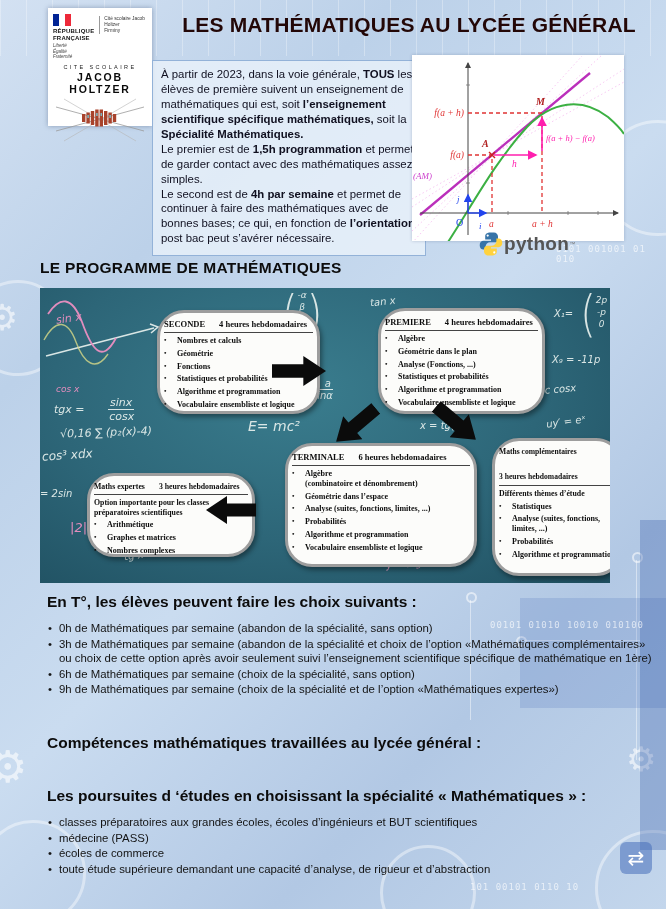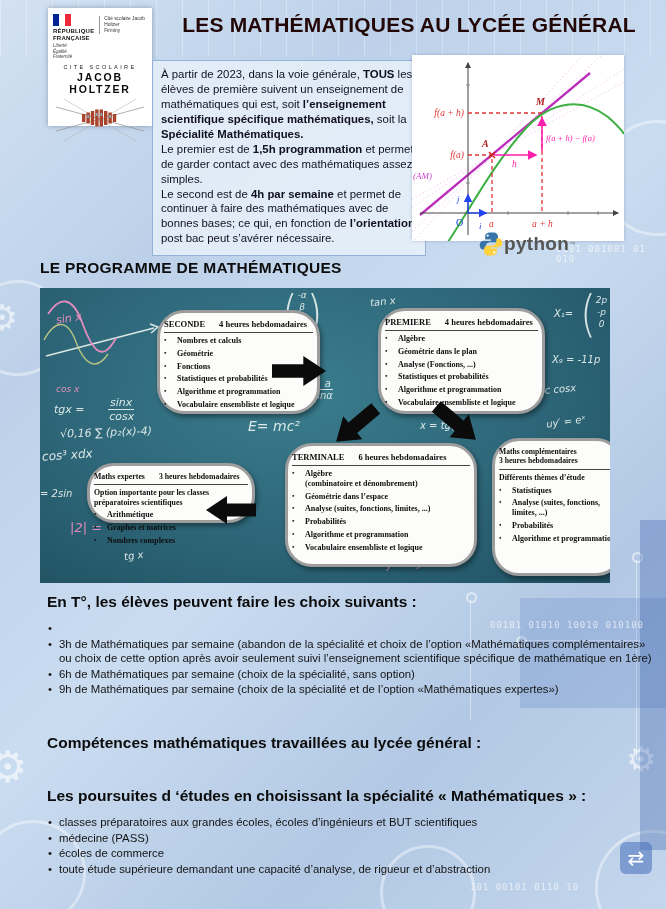--- a/index.html
+++ b/index.html
@@ -63,21 +63,21 @@
   .frac .num{border-bottom:1px solid currentColor;padding:0 2px;}
   .vec{display:flex;align-items:center;}
   .vec .paren{font-size:40px;font-weight:200;transform:scaleY(1.25);font-style:normal;}
   .vec .col{display:flex;flex-direction:column;font-size:9px;text-align:center;line-height:1.3;}
   .vec .pre{font-size:10px;margin-right:7px;}
   .fc-box{position:absolute;background:#fcfcfa;border:3px solid #9d9d9d;border-radius:27px;
     box-shadow:2px 3px 5px rgba(0,0,0,.4);box-sizing:border-box;padding:6px 4px 4px;z-index:4;
     font-family:"Liberation Serif",serif;color:#0d0d0d;}
   .fc-head{display:flex;gap:14px;font-weight:bold;font-size:8.5px;border-bottom:1px solid #444;
     padding-bottom:3px;margin-bottom:3px;}
-  .fc-head.stack{flex-direction:column;gap:0;line-height:1.25;}
+  .fc-head.stack{flex-direction:column;gap:16px;line-height:1.25;}
   .fc-intro{font-weight:bold;font-size:7.8px;line-height:1.25;margin:2px 0 2px;}
   .fc-li{display:flex;font-weight:bold;font-size:8px;line-height:1.22;margin:3px 0;}
   .fc-li .bullet-dot{width:13px;flex:0 0 13px;font-size:7px;}
   .fc-li .li-text{white-space:pre-line;}
   .fc-arrow{position:absolute;background:#0b0b0b;z-index:5;
     clip-path:polygon(0% 30%,58% 30%,58% 6%,100% 50%,58% 94%,58% 70%,0% 70%);}
   
   .h2{position:absolute;font-size:15.5px;font-weight:bold;color:#0c0c0c;}
   .body-list{position:absolute;width:606px;font-size:11.4px;color:#131313;line-height:1.28;}
   .body-li{display:flex;margin-bottom:1px;}
@@ -429,21 +429,21 @@
           <div class="fc-li">
             <span class="bullet-dot">•</span>
             <span class="li-text">Probabilités</span>
           </div>
           <div class="fc-li">
             <span class="bullet-dot">•</span>
             <span class="li-text">Algorithme et programmation</span>
           </div>
         </div>
     </div>
-    <div class="fc-box" style="left:47px;top:175px;width:168px;height:60px;">
+    <div class="fc-box" style="left:47px;top:185px;width:168px;height:84px;">
       <div class="fc-head" style="font-size:7.8px;">
           <span>Maths expertes</span>
           <span>3 heures hebdomadaires</span>
         </div>
       <div class="fc-intro">Option importante pour les classes préparatoires scientifiques</div>
       <div>
           <div class="fc-li">
             <span class="bullet-dot">•</span>
             <span class="li-text">Arithmétique</span>
           </div>
@@ -456,20 +456,21 @@
             <span class="li-text">Nombres complexes</span>
           </div>
         </div>
     </div>
   </div>
 
   <div class="h2" style="left:47px;top:593px;">En T°, les élèves peuvent faire les choix suivants :</div>
   <div class="body-list" style="left:48px;top:621px;">
       <div class="body-li">
         <span class="bullet-dot">•</span>
+        <span class="li-text">0h de Mathématiques par semaine (abandon de la spécialité, sans option)</span>
       </div>
       <div class="body-li">
         <span class="bullet-dot">•</span>
         <span class="li-text">3h de Mathématiques par semaine (abandon de la spécialité et choix de l’option «Mathématiques complémentaires» ou choix de cette option après avoir seulement suivi l’enseignement scientifique spécifique de mathématique en 1ère)</span>
       </div>
       <div class="body-li">
         <span class="bullet-dot">•</span>
         <span class="li-text">6h de Mathématiques par semaine (choix de la spécialité, sans option)</span>
       </div>
       <div class="body-li">

